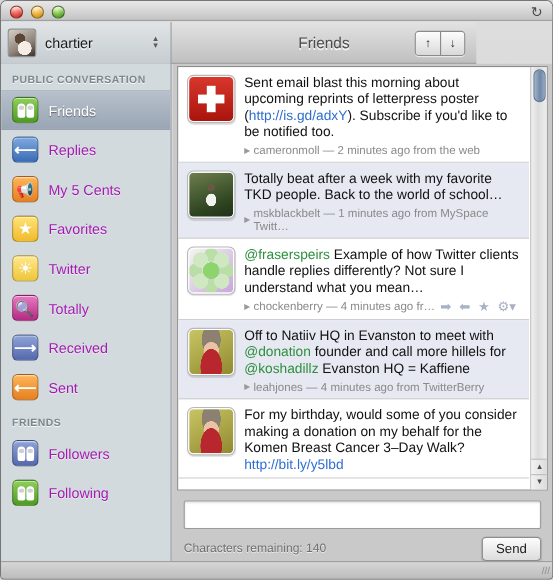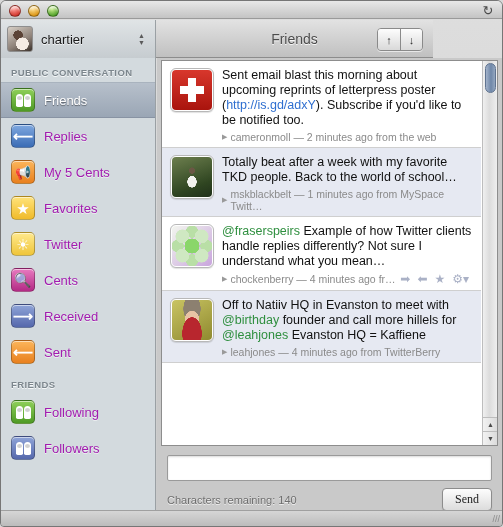--- a/index.html
+++ b/index.html
@@ -255,21 +255,21 @@
     padding: 0 5px; color: #111;
   }
   .compose-row {
     display: flex; align-items: center; margin-top: 7px;
   }
   .char-count {
     font-size: 11px; color: #6f6f6f;
     text-shadow: 0 1px 0 rgba(255,255,255,.7);
   }
   .send-btn {
-    margin-left: auto; font-family: Liberation Serif, serif;
+    margin-left: auto; font-family: Liberation Sans, sans-serif;
     font-size: 12px; color: #1c1c1c; padding: 3px 12px;
     border: 1px solid #8c8c8c; border-radius: 4px;
     background: linear-gradient(#fdfdfd, #dcdcdc);
     box-shadow: 0 1px 1px rgba(0,0,0,.12);
     text-align: center;
   }
 
   
   .bottombar {
     position: absolute; left: 0; right: 0; bottom: 0; height: 16px;
@@ -343,52 +343,52 @@
       <div class="sb-item">
         <div class="ic gold">
           <span class="glyph-sun">☀</span>
         </div>
         <div class="sb-label">Twitter</div>
       </div>
       <div class="sb-item">
         <div class="ic pink">
           <span class="glyph-search">🔍</span>
         </div>
-        <div class="sb-label">Cents</div>
+        <div class="sb-label">Totally</div>
       </div>
       <div class="sb-item">
         <div class="ic indigo">
           <span class="glyph-arrow">⟶</span>
         </div>
         <div class="sb-label">Received</div>
       </div>
       <div class="sb-item">
         <div class="ic orange">
           <span class="glyph-arrow">⟵</span>
         </div>
         <div class="sb-label">Sent</div>
       </div>
       <div class="sb-head">FRIENDS</div>
       <div class="sb-item">
+        <div class="ic indigo">
+          <div class="glyph-people">
+            <i></i>
+            <i></i>
+          </div>
+        </div>
+        <div class="sb-label">Followers</div>
+      </div>
+      <div class="sb-item">
         <div class="ic green">
           <div class="glyph-people">
             <i></i>
             <i></i>
           </div>
         </div>
         <div class="sb-label">Following</div>
-      </div>
-      <div class="sb-item">
-        <div class="ic indigo">
-          <div class="glyph-people">
-            <i></i>
-            <i></i>
-          </div>
-        </div>
-        <div class="sb-label">Followers</div>
       </div>
     </div>
 
   <div class="content">
     <div class="list">
       <div class="scroll-area" id="timeline">
           <div class="tweet">
             <div class="tw-avatar">
               <div class="av-inner av-swiss"></div>
             </div>
@@ -428,25 +428,33 @@
                   <span>⚙▾</span>
                 </div>
               </div>
             </div>
           </div>
           <div class="tweet alt">
             <div class="tw-avatar">
               <div class="av-inner av-leah"></div>
             </div>
             <div class="tw-body">
-              <div class="tw-text">Off to Natiiv HQ in Evanston to meet with <span class="mention">@birthday</span> founder and call more hillels for <span class="mention">@leahjones</span> Evanston HQ = Kaffiene</div>
+              <div class="tw-text">Off to Natiiv HQ in Evanston to meet with <span class="mention">@donation</span> founder and call more hillels for <span class="mention">@koshadillz</span> Evanston HQ = Kaffiene</div>
               <div class="tw-meta">
                 <span class="disc">▶</span>
                 <span>leahjones — 4 minutes ago from TwitterBerry</span>
               </div>
+            </div>
+          </div>
+          <div class="tweet">
+            <div class="tw-avatar">
+              <div class="av-inner av-leah"></div>
+            </div>
+            <div class="tw-body">
+              <div class="tw-text">For my birthday, would some of you consider making a donation on my behalf for the Komen Breast Cancer 3–Day Walk? <a href="#">http://bit.ly/y5lbd</a></div>
             </div>
           </div>
         </div>
       <div class="vscroll">
         <div class="vthumb"></div>
         <div class="vbtn up">▲</div>
         <div class="vbtn down">▼</div>
       </div>
     </div>
 

